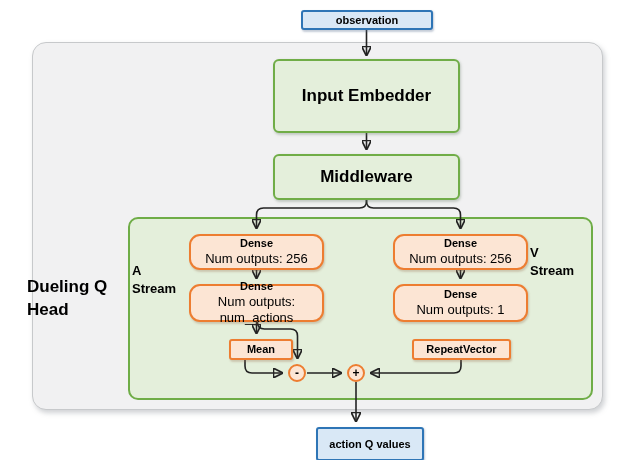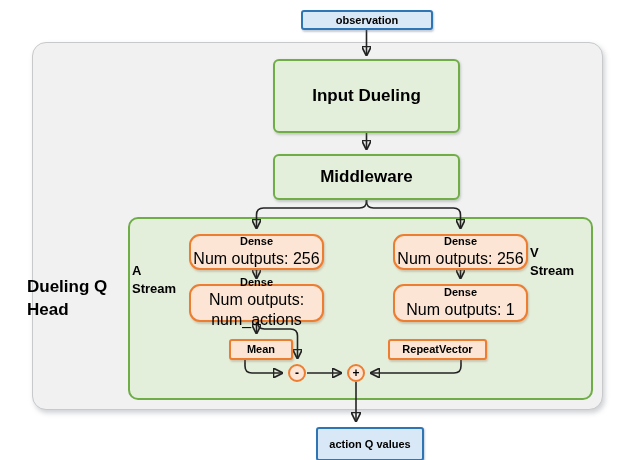--- a/index.html
+++ b/index.html
@@ -29,21 +29,21 @@
   .node-green{
     background:#e4efdb;border:2px solid #70ad47;border-radius:6px;
     font-size:17px;font-weight:bold;box-shadow:1px 1.5px 2.5px rgba(110,130,110,.35);
   }
   .node-orange{
     background:#fce5d4;border:2.5px solid #ed7d31;border-radius:11px;
     font-size:11px;flex-direction:column;line-height:1.25;
     box-shadow:1px 1.5px 2px rgba(150,110,80,.3);padding:1px 2px;
   }
   .node-orange .t{font-weight:bold;}
-  .node-orange .d{font-weight:normal;font-size:16px;}
+  .node-orange .d{font-weight:normal;font-size:13px;}
   .op-circle{
     width:18px;height:18px;border-radius:50%;
     background:#fce5d4;border:2.5px solid #ed7d31;
     display:flex;align-items:center;justify-content:center;
     font-size:12px;font-weight:bold;line-height:1;z-index:2;
   }
   
   .lbl{z-index:2;text-align:left;font-weight:bold;}
   .lbl-title{font-size:17px;line-height:1.35;}
   .lbl-stream{font-size:13px;line-height:1.35;}
@@ -77,21 +77,21 @@
     <path d="M 307 373 H 341" marker-end="url(#ah)"></path>
     <path d="M 461 360 V 366 Q 461 373 454 373 H 371" marker-end="url(#ah)"></path>
     <path d="M 356 382 V 421" marker-end="url(#ah)"></path>
   </svg>
 
   <div class="abs node node-blue" style="left:301px;top:10px;width:132px;height:20px;">
     <span>observation</span>
   </div>
 
   <div class="abs node node-green" style="left:273px;top:59px;width:187px;height:74px;">
-    <span>Input Dueling</span>
+    <span>Input Embedder</span>
   </div>
 
   <div class="abs lbl lbl-title" style="left:27px;top:276px;width:100px;">Dueling Q Head</div>
 
   <div class="abs node node-green" style="left:273px;top:154px;width:187px;height:46px;">
     <span>Middleware</span>
   </div>
   <div class="abs lbl lbl-stream" style="left:132px;top:262px;width:55px;">A Stream</div>
   <div class="abs lbl lbl-stream" style="left:530px;top:244px;width:55px;">V Stream</div>
 
@@ -108,21 +108,21 @@
   </div>
 
   <div class="abs node node-orange" style="left:393px;top:234px;width:135px;height:36px;">
     <span class="t">Dense</span>
     <span class="d">Num outputs: 256</span>
   </div>
   <div class="abs node node-orange" style="left:393px;top:284px;width:135px;height:38px;">
     <span class="t">Dense</span>
     <span class="d">Num outputs: 1</span>
   </div>
-  <div class="abs node node-orange" style="left:388px;top:339px;width:99px;height:21px;border-radius:3px;">
+  <div class="abs node node-orange" style="left:412px;top:339px;width:99px;height:21px;border-radius:3px;">
     <span class="t">RepeatVector</span>
   </div>
 
   <div class="abs op-circle" style="left:288px;top:364px;">
     <span>-</span>
   </div>
   <div class="abs op-circle" style="left:347px;top:364px;">
     <span>+</span>
   </div>
 

